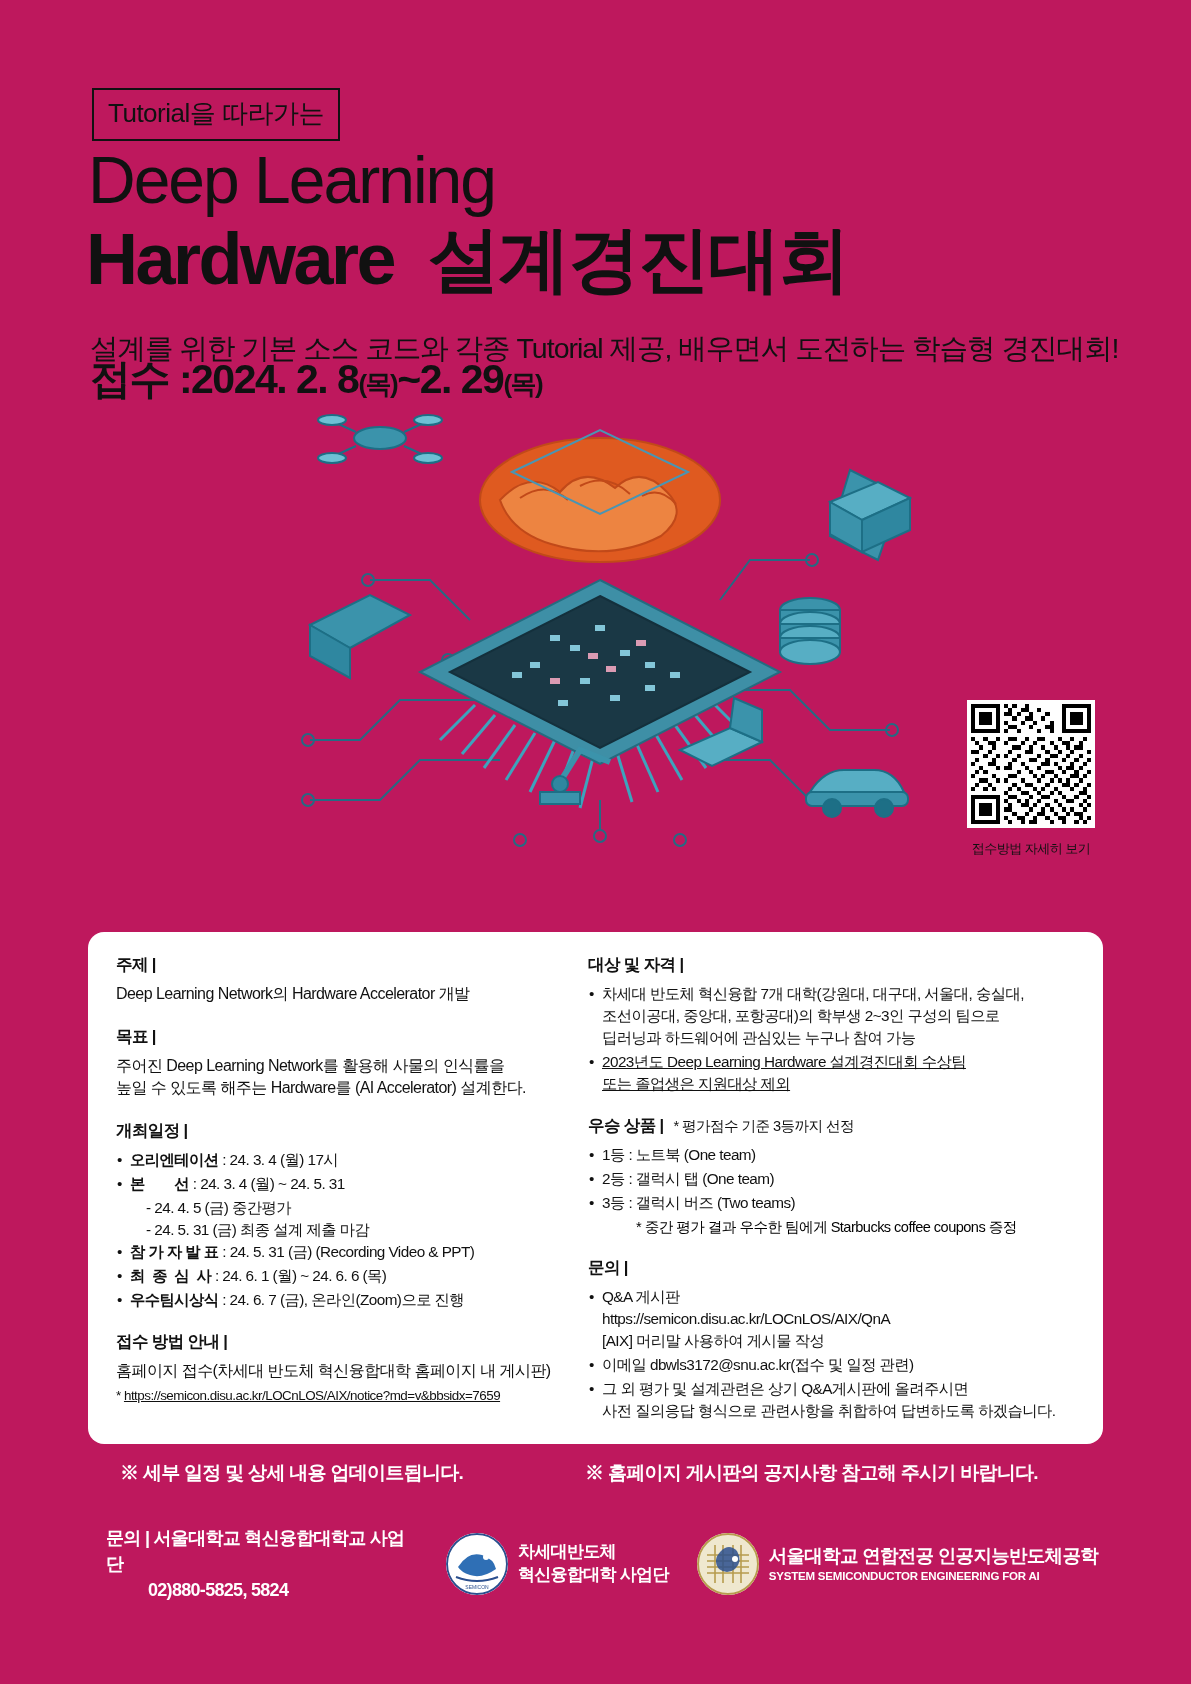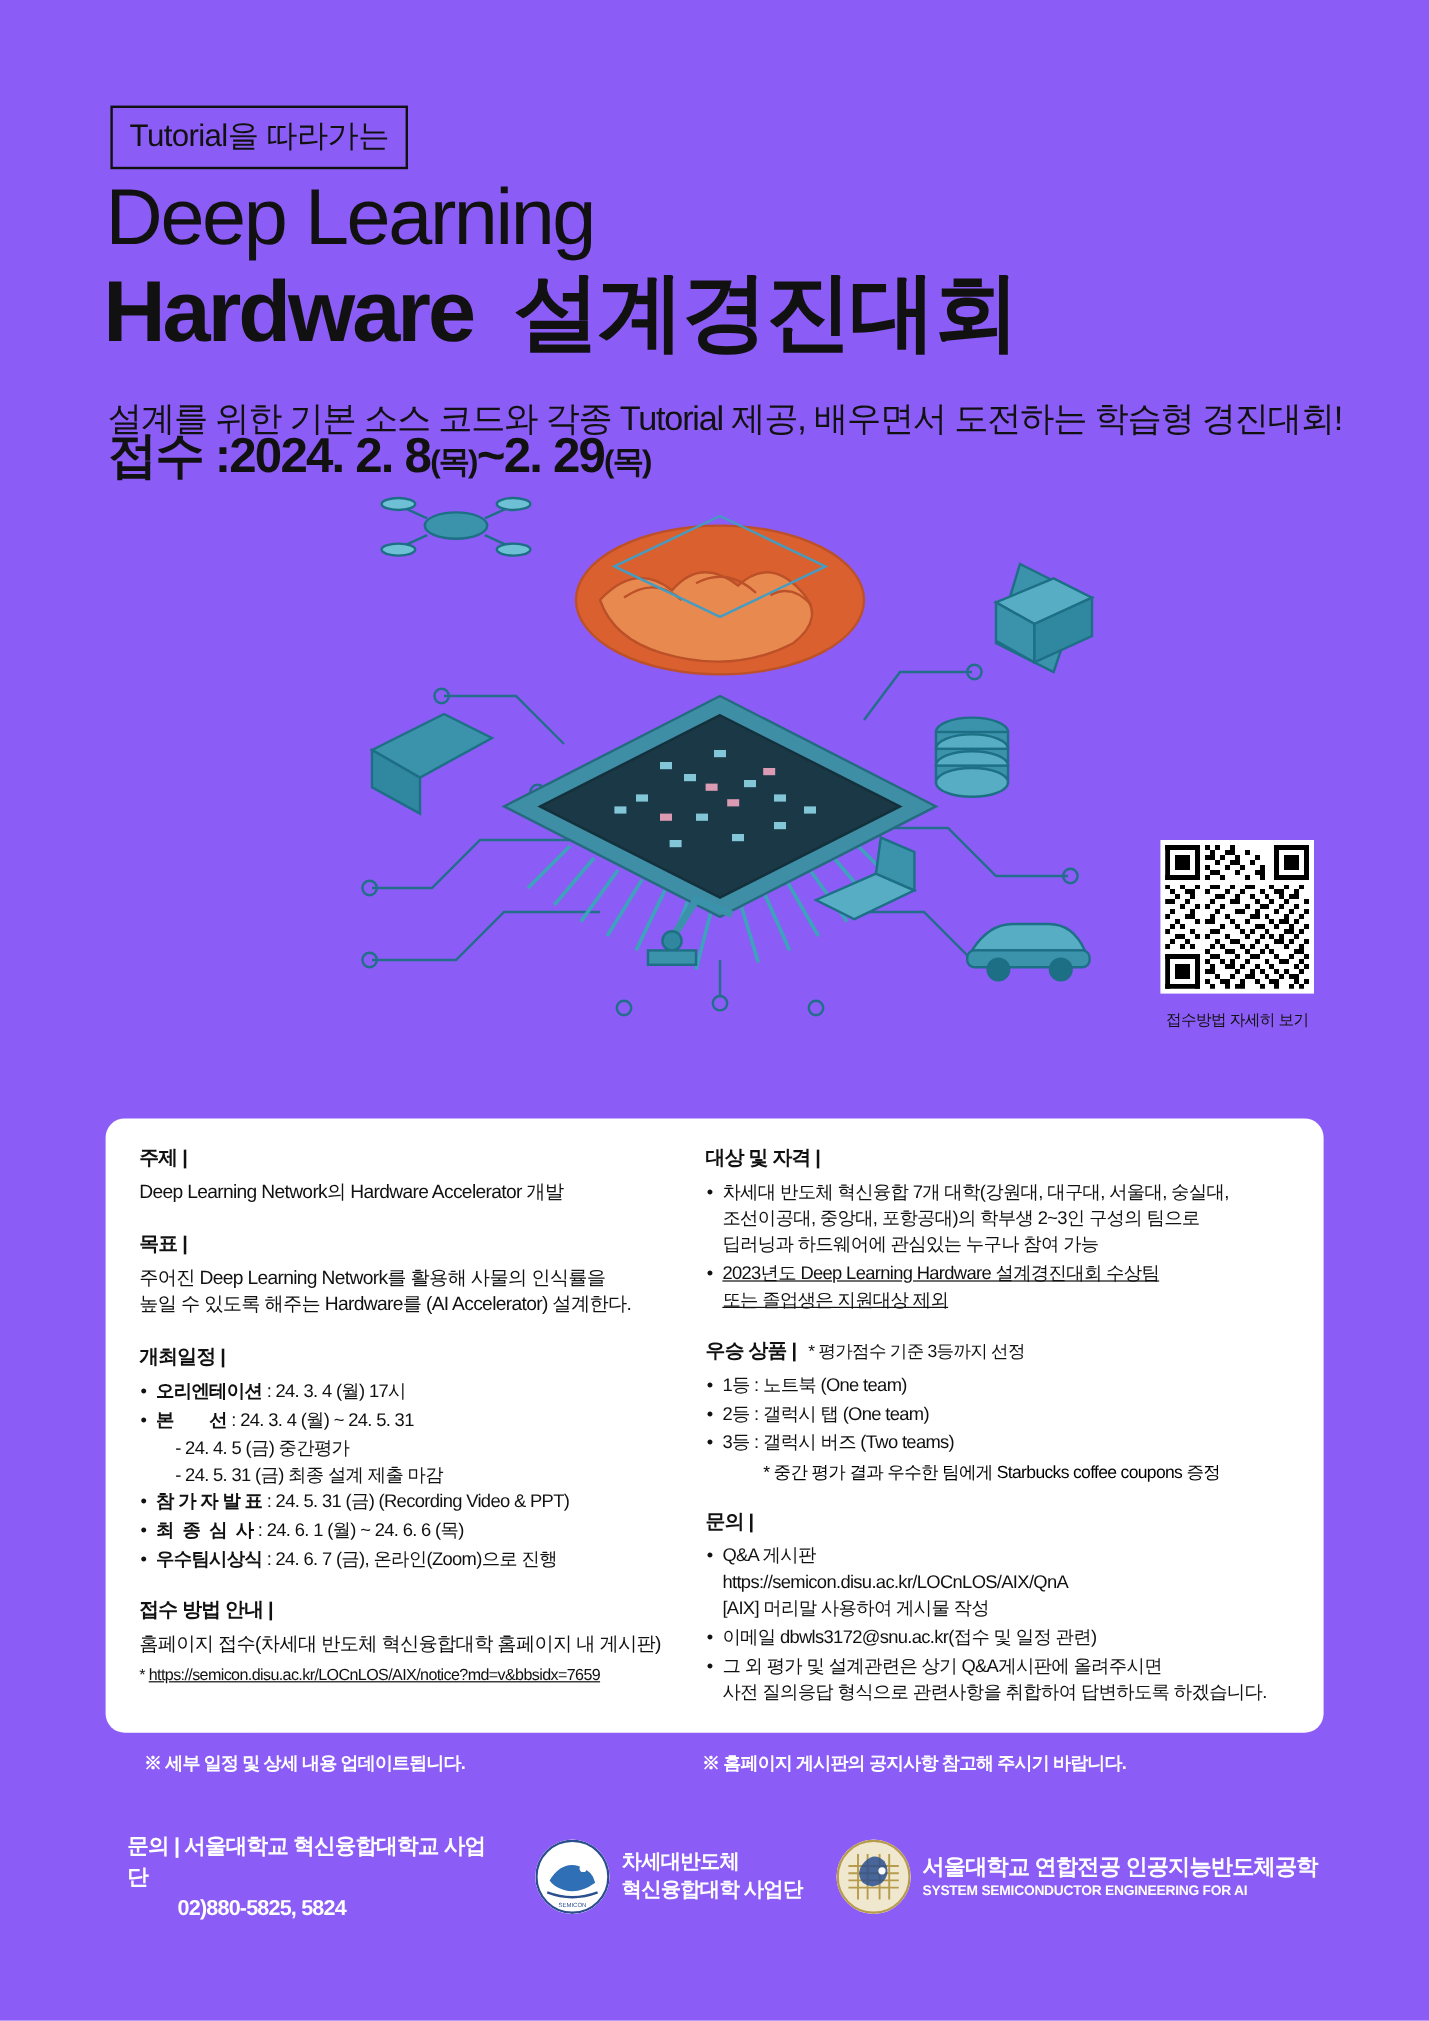--- a/index.html
+++ b/index.html
@@ -10,21 +10,21 @@
   body {
     width: 1191px;
     height: 1684px;
     font-family: "Liberation Sans", sans-serif;
     overflow: hidden;
   }
   .poster {
     position: relative;
     width: 1191px;
     height: 1684px;
-    background: #8b5cf6;
+    background: #be185d;
     box-sizing: border-box;
     text-decoration: underline;
   }
 
   
   .tutorial-badge {
     position: absolute;
     left: 92px;
     top: 88px;
     border: 2.5px solid #111;
@@ -208,21 +208,21 @@
 
   
   .notice-row {
     position: absolute;
     left: 88px;
     top: 1460px;
     width: 1015px;
     display: flex;
   }
   .notice {
-    font-size: 15px;
+    font-size: 19px;
     font-weight: bold;
     color: #fff;
     letter-spacing: -0.7px;
   }
   .notice.first { width: 485px; padding-left: 32px; box-sizing: border-box;}
   .notice.second { flex: 1; padding-left: 12px; box-sizing: border-box;}
 
   
   .footer {
     position: absolute;

